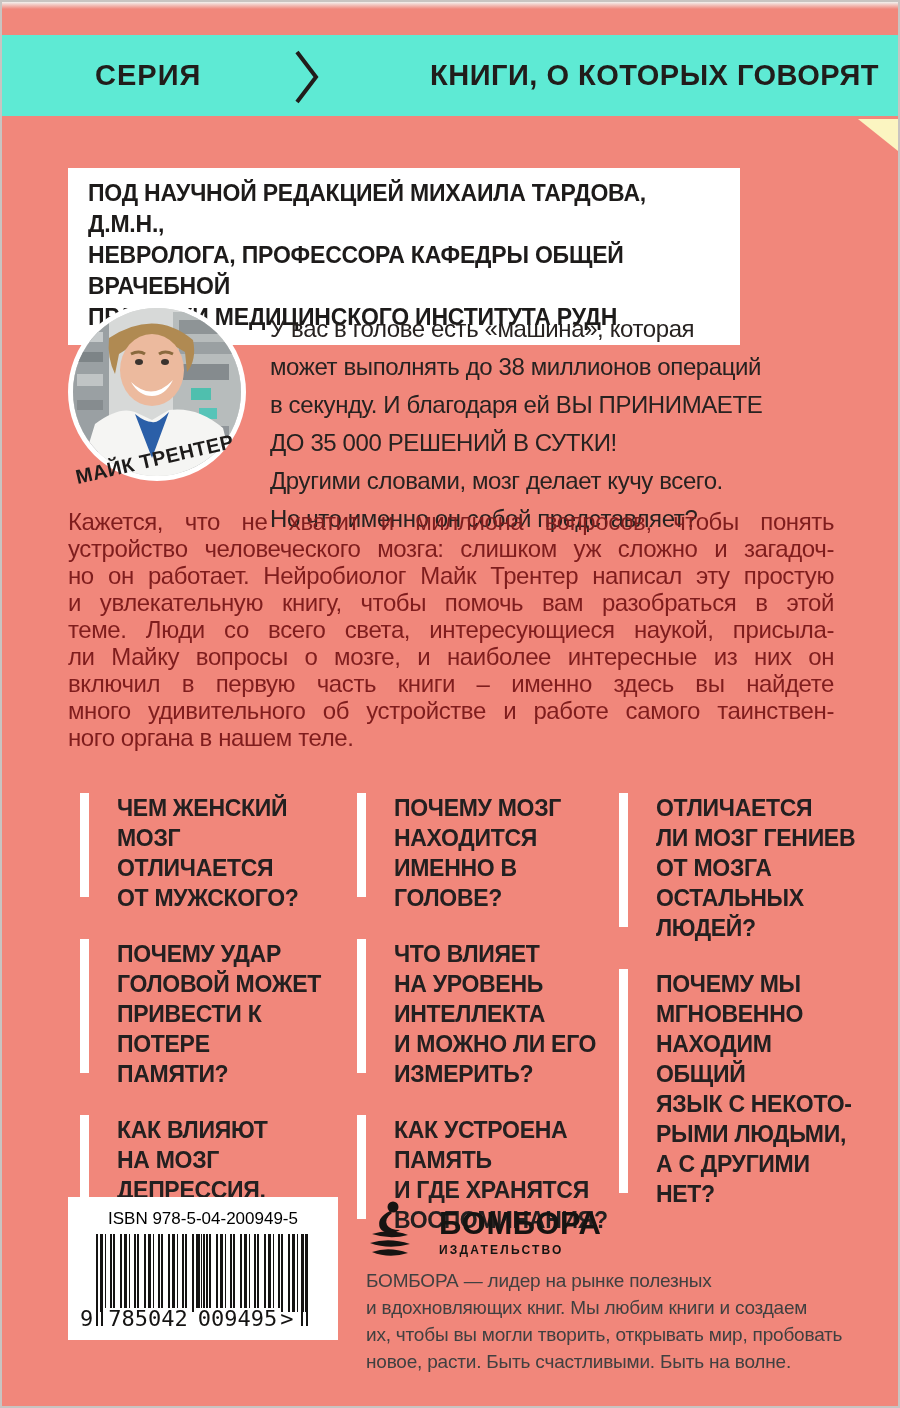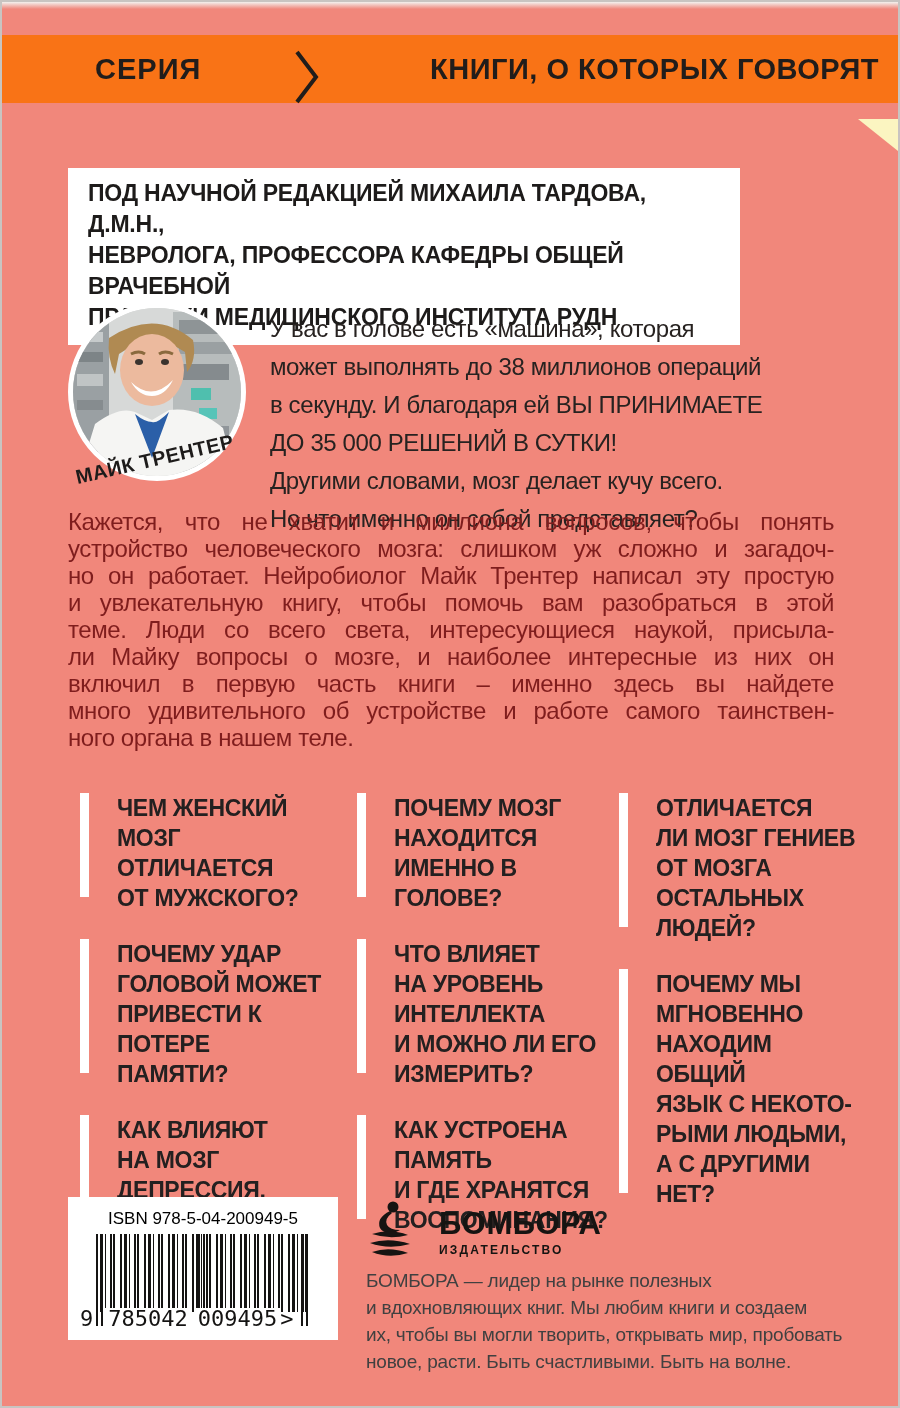--- a/index.html
+++ b/index.html
@@ -6,21 +6,21 @@
   .page{
     position:relative; width:896px; height:1404px; margin:0 auto;
     background:#f1877b; overflow:hidden;
     border:2px solid #c8c4c1;
     font-family:"Liberation Sans", sans-serif;
     color:#211d1b;
   }
   .top-edge{position:absolute;left:0;top:0;right:0;height:7px;
     background:linear-gradient(#f3f1ee,#f0887d);}
   
-  .banner{position:absolute;left:0;top:33px;right:0;height:68px;background:#f97316;
+  .banner{position:absolute;left:0;top:33px;right:0;height:81px;background:#5eead4;
     display:flex;align-items:center;}
   .banner-fold{position:absolute;right:0;top:117px;width:40px;height:32px;background:#fbf5c1;
     clip-path:polygon(0 0,100% 0,100% 100%);filter:drop-shadow(-1px 1px 0 rgba(90,70,40,.35));}
   .series-label{position:absolute;left:93px;font-weight:bold;font-size:29px;letter-spacing:1px;}
   .chevron{position:absolute;left:292px;top:14px;}
   .banner-title{position:absolute;left:428px;font-weight:bold;font-size:29px;letter-spacing:.5px;white-space:pre;}
   
   .editor-box{position:absolute;left:66px;top:166px;width:632px;background:#ffffff;
     padding:10px 20px 12px 20px;}
   .editor-box .lines{font-weight:bold;font-size:23px;line-height:31px;letter-spacing:-.2px;color:#1d1b1a;}

